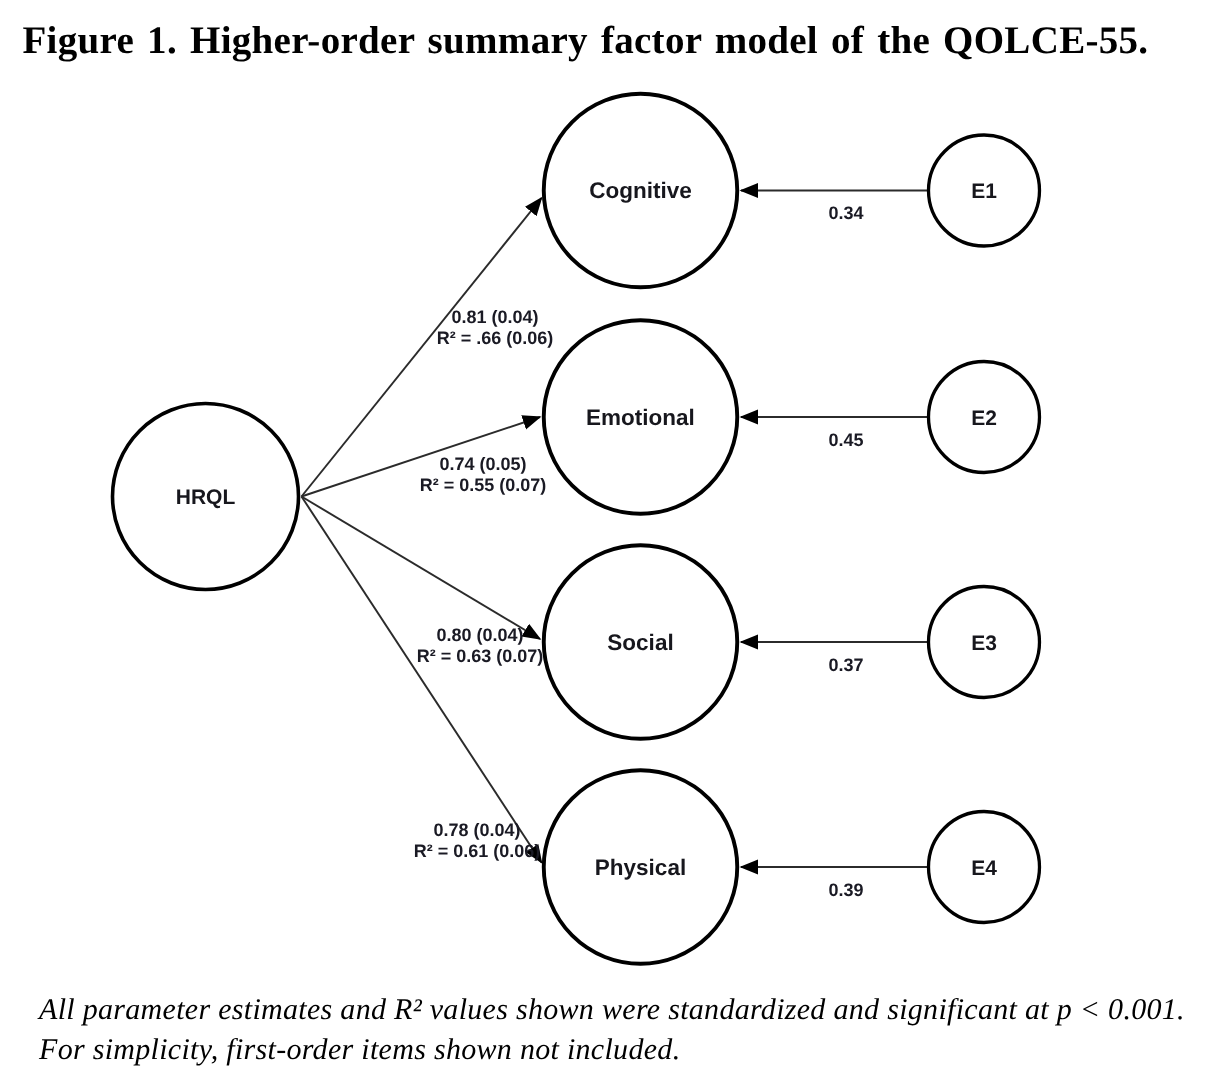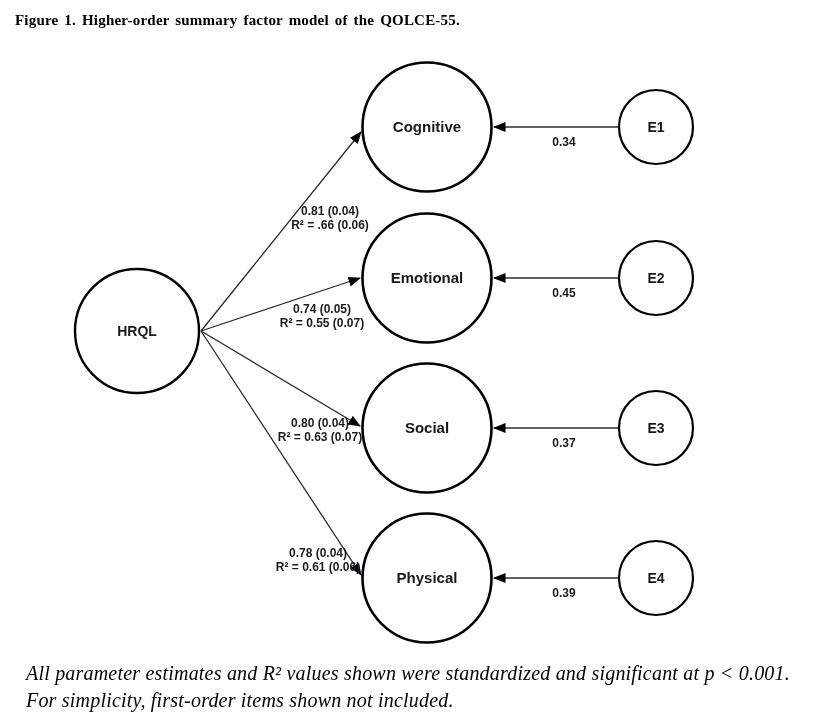--- a/index.html
+++ b/index.html
@@ -6,21 +6,21 @@
   .page {
     position:relative;
     width:817px; height:723px;
     background:#ffffff;
     overflow:hidden;
     font-family:"Liberation Sans", sans-serif;
   }
   .figure-title {
     position:absolute; left:15px; top:12px;
     font-family:"Liberation Serif", serif;
-    font-weight:bold; font-size:15px; color:#000;
+    font-weight:bold; font-size:26px; color:#000;
     word-spacing:2px; letter-spacing:0.2px;
     white-space:nowrap;
   }
   .diagram-svg { position:absolute; left:0; top:0; }
   .node-circle { fill:#ffffff; stroke:#000000; }
   .edge-line { stroke:#2b2b2b; stroke-width:1.3; }
   .node-label {
     font-family:"Liberation Sans", sans-serif;
     font-weight:bold; fill:#17171d;
     text-anchor:middle;

